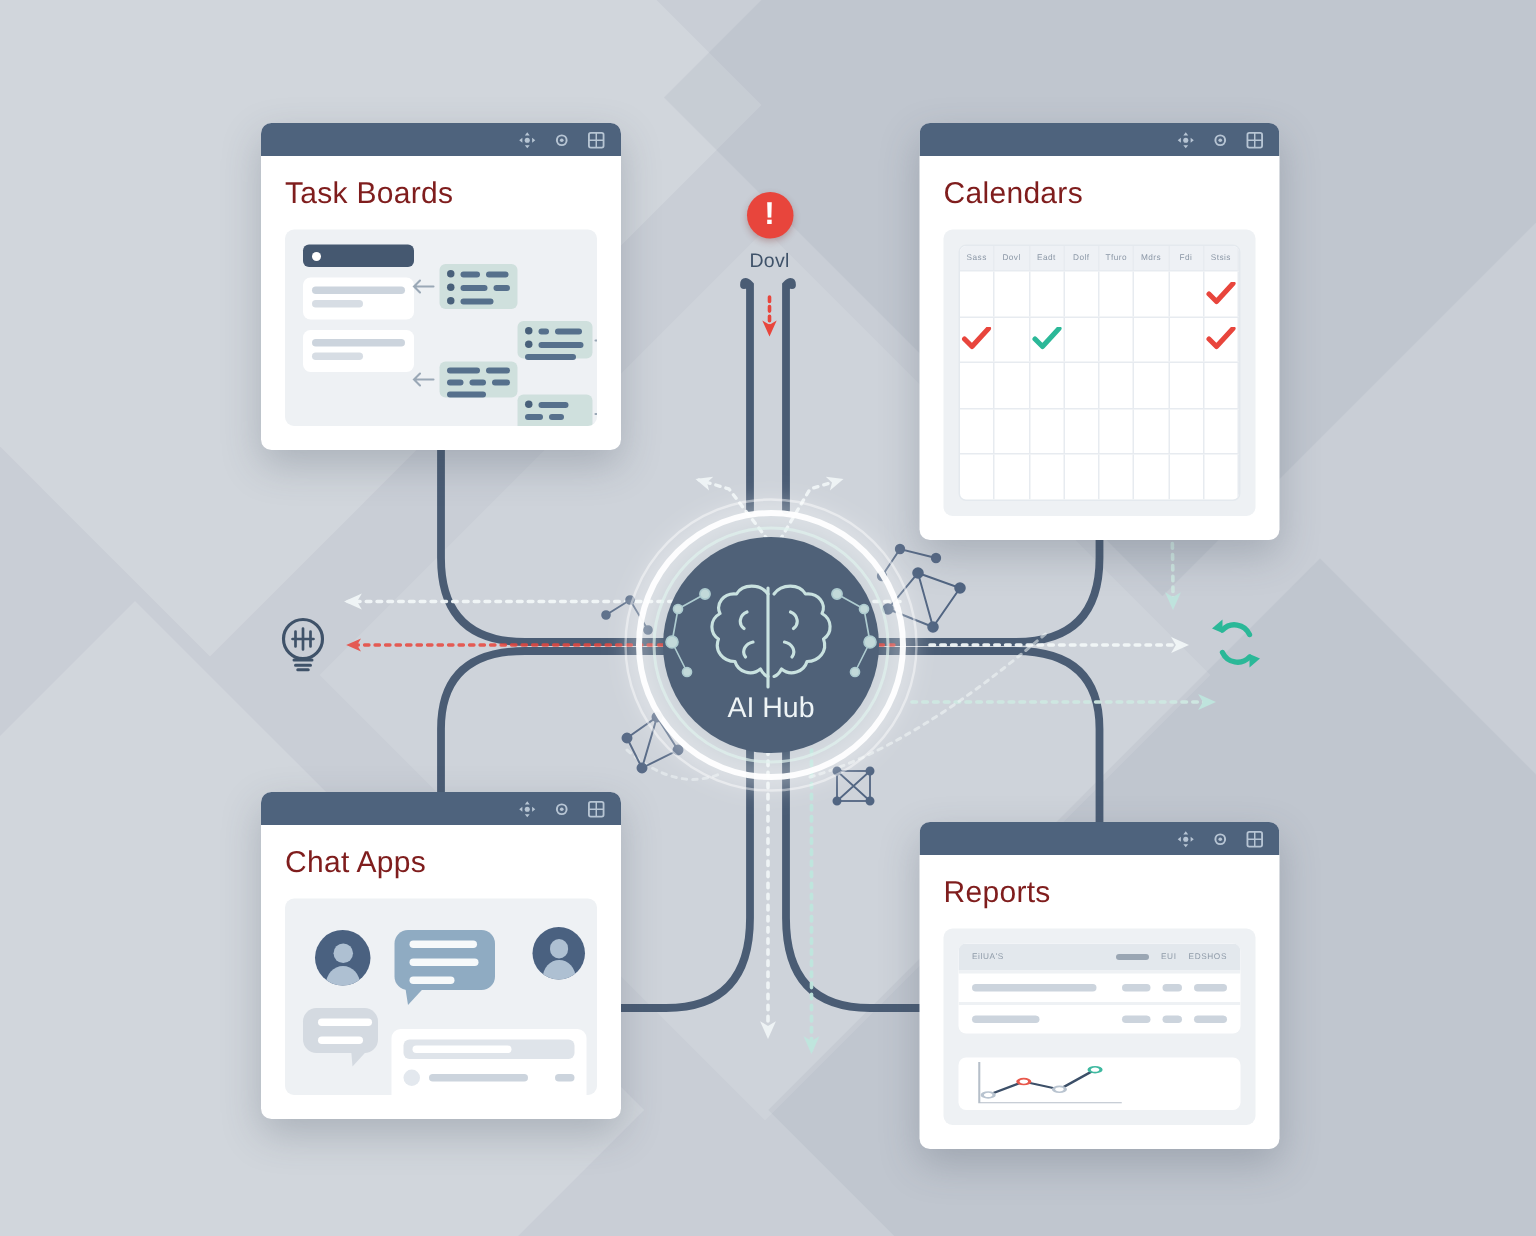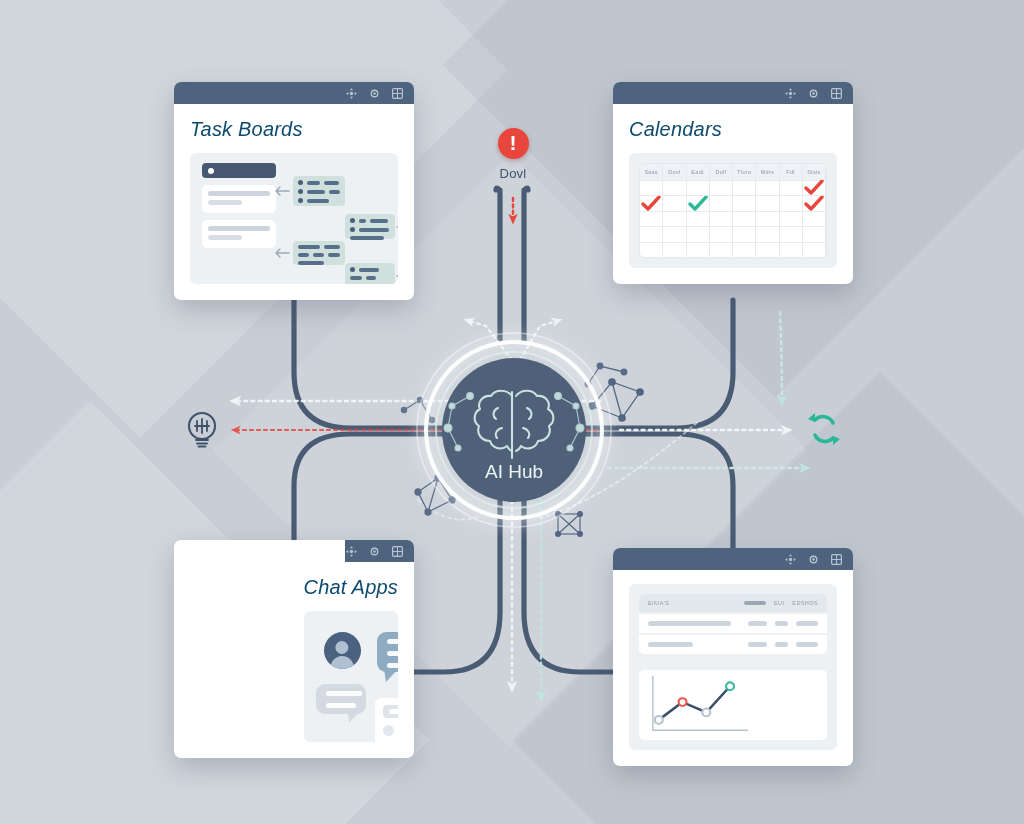--- a/index.html
+++ b/index.html
@@ -47,25 +47,24 @@
     align-items: center;
     justify-content: flex-end;
     padding-right: 10px;
     gap: 10px;
     flex: 0 0 auto;
   }
   .tb-icon { width: 13px; height: 13px; display: block; opacity: .88; }
   .win-body { padding: 14px 16px 16px 16px; flex: 1 1 auto; display: flex; flex-direction: column; }
   .win-title {
     font-size: 20px;
-    color: #0c4a6e;
+    color: #7f1d1d;
     font-weight: 400;
     letter-spacing: .2px;
     margin-bottom: 12px;
-    font-style: italic;
   }
   .win-canvas {
     flex: 1 1 auto;
     background: #eef1f4;
     border-radius: 6px;
     position: relative;
     overflow: hidden;
   }
 
   
@@ -364,21 +363,21 @@
             <path d="M99,38 L86,38 M90,34 L86,38 L90,42"></path>
             <path d="M207,74 L220,74 M216,70 L220,74 L216,78"></path>
             <path d="M99,100 L86,100 M90,96 L86,100 L90,104"></path>
             <path d="M207,123 L220,123 M216,119 L220,123 L216,127"></path>
           </g>
         </svg>
       </div>
     </div>
   </div>
 
-  <div class="window" style="left:613px; top:82px; width:240px; height:202px; z-index:6;">
+  <div class="window" style="left:613px; top:82px; width:240px; height:278px; z-index:6;">
     <div class="titlebar">
       <svg class="tb-icon" viewBox="0 0 16 16">
         <path d="M8 1.4 L10 4 H6 Z M8 14.6 L6 12 H10 Z M1.4 8 L4 6 V10 Z M14.6 8 L12 10 V6 Z" fill="#c6d3e0"></path>
         <circle cx="8" cy="8" r="2.1" fill="#c6d3e0"></circle>
       </svg>
       <svg class="tb-icon" viewBox="0 0 16 16">
         <circle cx="8" cy="8" r="4" fill="none" stroke="#c6d3e0" stroke-width="1.6"></circle>
         <circle cx="8" cy="8" r="1.5" fill="#c6d3e0"></circle>
       </svg>
       <svg class="tb-icon" viewBox="0 0 16 16">
@@ -464,21 +463,21 @@
             <div class="cal-cell"></div>
               <div class="cal-cell"></div>
             <div class="cal-cell"></div>
               <div class="cal-cell"></div>
           </div>
         </div>
       </div>
     </div>
   </div>
 
-  <div class="window" style="left:174px; top:540px; width:240px; height:218px; z-index:6;align-items:flex-end;">
+  <div class="window" style="left:174px; top:528px; width:240px; height:218px; z-index:6;">
     <div class="titlebar">
       <svg class="tb-icon" viewBox="0 0 16 16">
         <path d="M8 1.4 L10 4 H6 Z M8 14.6 L6 12 H10 Z M1.4 8 L4 6 V10 Z M14.6 8 L12 10 V6 Z" fill="#c6d3e0"></path>
         <circle cx="8" cy="8" r="2.1" fill="#c6d3e0"></circle>
       </svg>
       <svg class="tb-icon" viewBox="0 0 16 16">
         <circle cx="8" cy="8" r="4" fill="none" stroke="#c6d3e0" stroke-width="1.6"></circle>
         <circle cx="8" cy="8" r="1.5" fill="#c6d3e0"></circle>
       </svg>
       <svg class="tb-icon" viewBox="0 0 16 16">
@@ -532,20 +531,21 @@
       <svg class="tb-icon" viewBox="0 0 16 16">
         <circle cx="8" cy="8" r="4" fill="none" stroke="#c6d3e0" stroke-width="1.6"></circle>
         <circle cx="8" cy="8" r="1.5" fill="#c6d3e0"></circle>
       </svg>
       <svg class="tb-icon" viewBox="0 0 16 16">
         <rect x="2" y="2" width="12" height="12" rx="1.5" fill="none" stroke="#c6d3e0" stroke-width="1.5"></rect>
         <path d="M8 2 V14 M2 8 H14" stroke="#c6d3e0" stroke-width="1.2"></path>
       </svg>
     </div>
     <div class="win-body">
+      <div class="win-title">Reports</div>
       <div class="win-canvas">
         <div class="rp-table">
           <div class="rp-hrow">
             <span class="lbl">EilUA'S</span>
             <span class="rp-spacer"></span>
             <span class="ln" style="width:22px; background:#9aa6b3; height:4px;"></span>
             <span class="lbl">EUI</span>
             <span class="lbl">EDSHOS</span>
           </div>
           <div class="rp-row">

